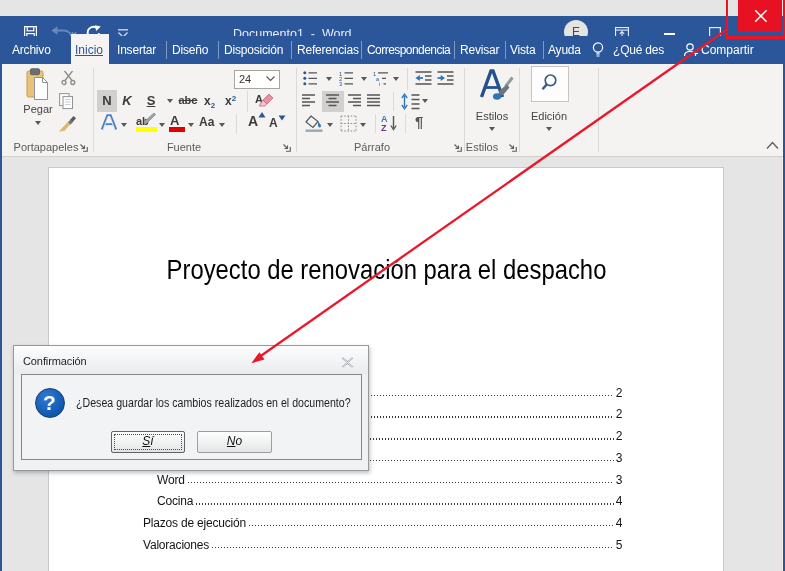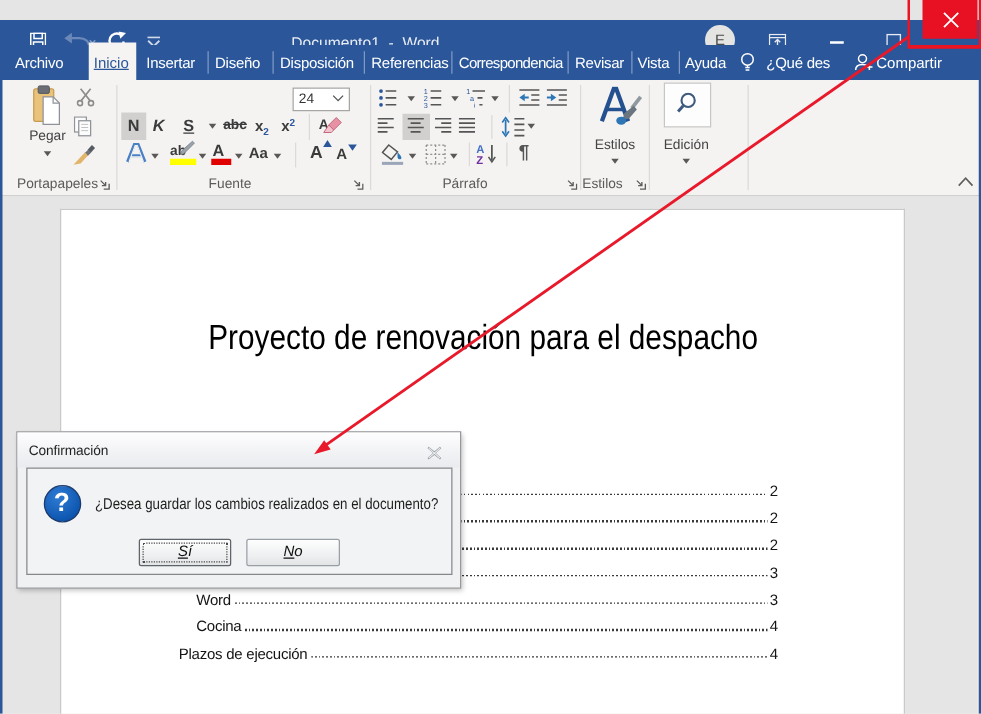--- a/index.html
+++ b/index.html
@@ -326,20 +326,25 @@
     <div class="tocrow" style="left:108px;top:326px;width:465.5px">
         <span>Cocina</span>
         <span class="lead"></span>
         <span class="pgnum">4</span>
       </div>
     <div class="tocrow" style="left:94px;top:347.5px;width:479.5px">
         <span>Plazos de ejecución</span>
         <span class="lead"></span>
         <span class="pgnum">4</span>
       </div>
+    <div class="tocrow" style="left:94px;top:369.5px;width:479.5px">
+        <span>Valoraciones</span>
+        <span class="lead"></span>
+        <span class="pgnum">5</span>
+      </div>
   </div>
 </div>
 <div class="abs" id="bleft"></div>
 <div class="abs" id="bwhite"></div>
 <div class="abs" id="bright"></div>
 <div class="abs" id="closebtn"></div>
 <div class="abs" id="annot"></div>
 <div class="abs" id="dialog">
   <div id="dlgtitle"></div>
   <div id="dlgtitletxt">Confirmación</div>

